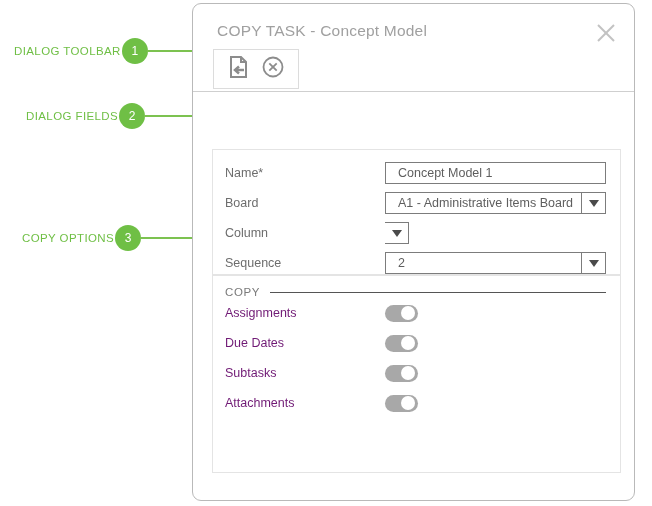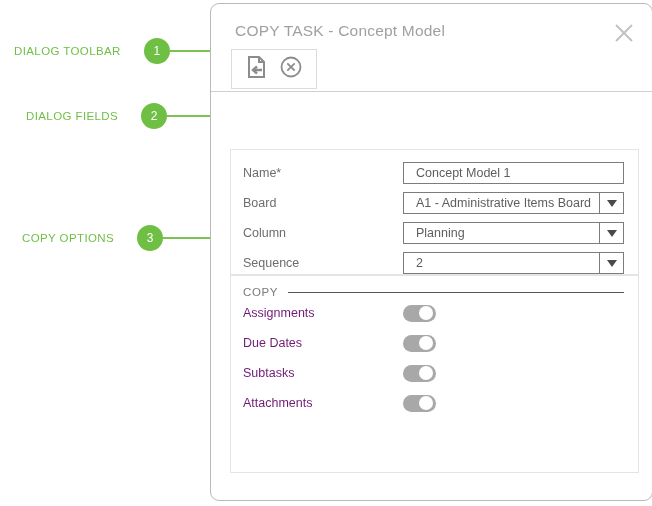--- a/index.html
+++ b/index.html
@@ -21,21 +21,21 @@
     display: flex;
     align-items: center;
     height: 26px;
     white-space: nowrap;
   }
   .callout-label {
     font-size: 11.5px;
     letter-spacing: 0.4px;
     color: #6fbf45;
     font-family: "Liberation Sans", sans-serif;
-    margin-right: 23px;
+    margin-right: 1px;
   }
   .callout-badge {
     width: 26px;
     height: 26px;
     border-radius: 50%;
     background: #6fbf45;
     color: #ffffff;
     font-size: 12px;
     display: flex;
     align-items: center;
@@ -57,21 +57,21 @@
   .callout-1 { left: 14px; top: 38px; }
   .callout-1 .callout-line { width: 78px; }
   .callout-2 { left: 26px; top: 103px; }
   .callout-2 .callout-line { width: 82px; }
   .callout-3 { left: 22px; top: 225px; text-align: center; }
   .callout-3 .callout-line { width: 76px; }
 
   
   .dialog {
     position: absolute;
-    left: 210px;
+    left: 192px;
     top: 3px;
     width: 443px;
     height: 498px;
     border: 1px solid #b9b9b9;
     border-radius: 9px;
     background: #ffffff;
     box-sizing: border-box;
   }
   .dialog-header {
     position: relative;
@@ -319,21 +319,20 @@
         <span class="field-input">A1 - Administrative Items Board</span>
         <span class="field-arrow">
           <span class="caret"></span>
         </span>
       </span>
     </div>
 
     <div class="field-row">
       <span class="field-label">Column</span>
       <span class="field-control">
-        <span class="field-input">Planning</span>
         <span class="field-arrow">
           <span class="caret"></span>
         </span>
       </span>
     </div>
 
     <div class="field-row">
       <span class="field-label">Sequence</span>
       <span class="field-control">
         <span class="field-input">2</span>

